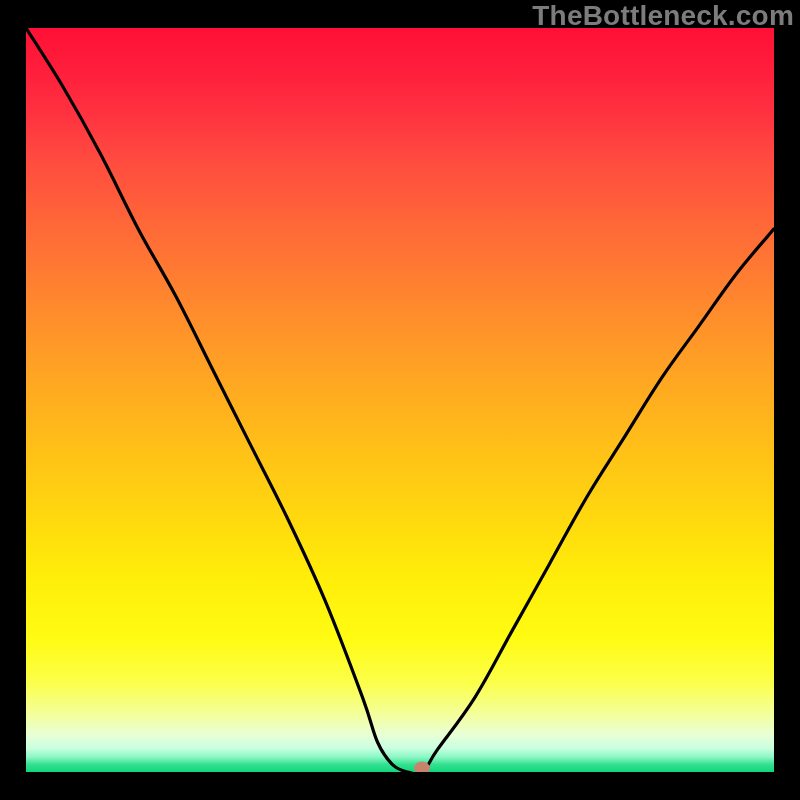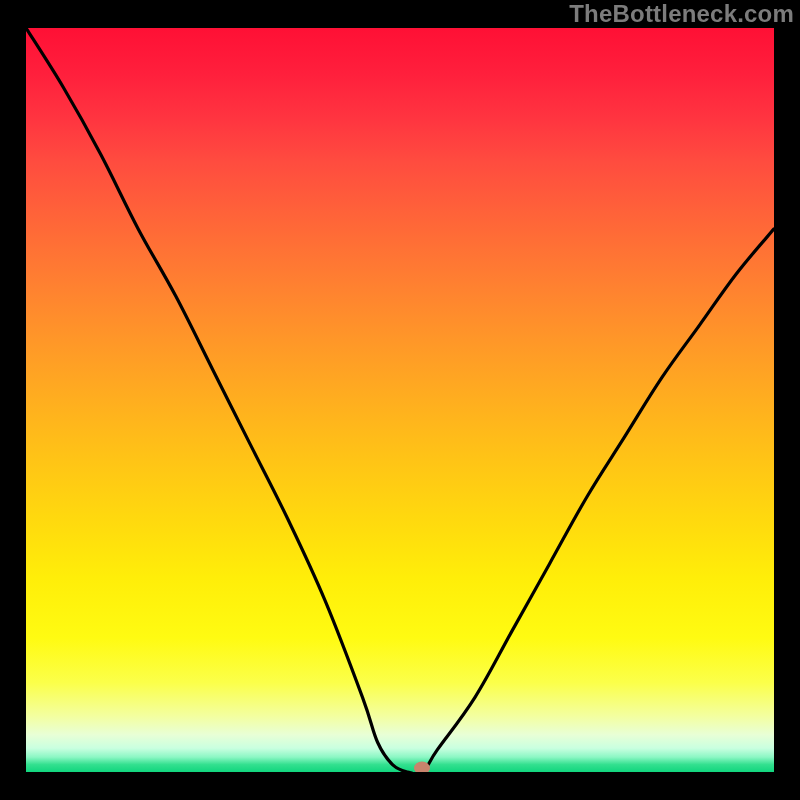--- a/index.html
+++ b/index.html
@@ -15,21 +15,21 @@
     position: relative;
     width: 800px;
     height: 800px;
     background: #000;
   }
   .credit {
     position: absolute;
     top: 0px;
     right: 6px;
     color: #7c7c7c;
-    font-size: 24px;
+    font-size: 28px;
     font-weight: 600;
     letter-spacing: 0.2px;
     z-index: 5;
   }
   .plot-area {
     position: absolute;
     left: 26px;
     top: 28px;
     width: 748px;
     height: 744px;

